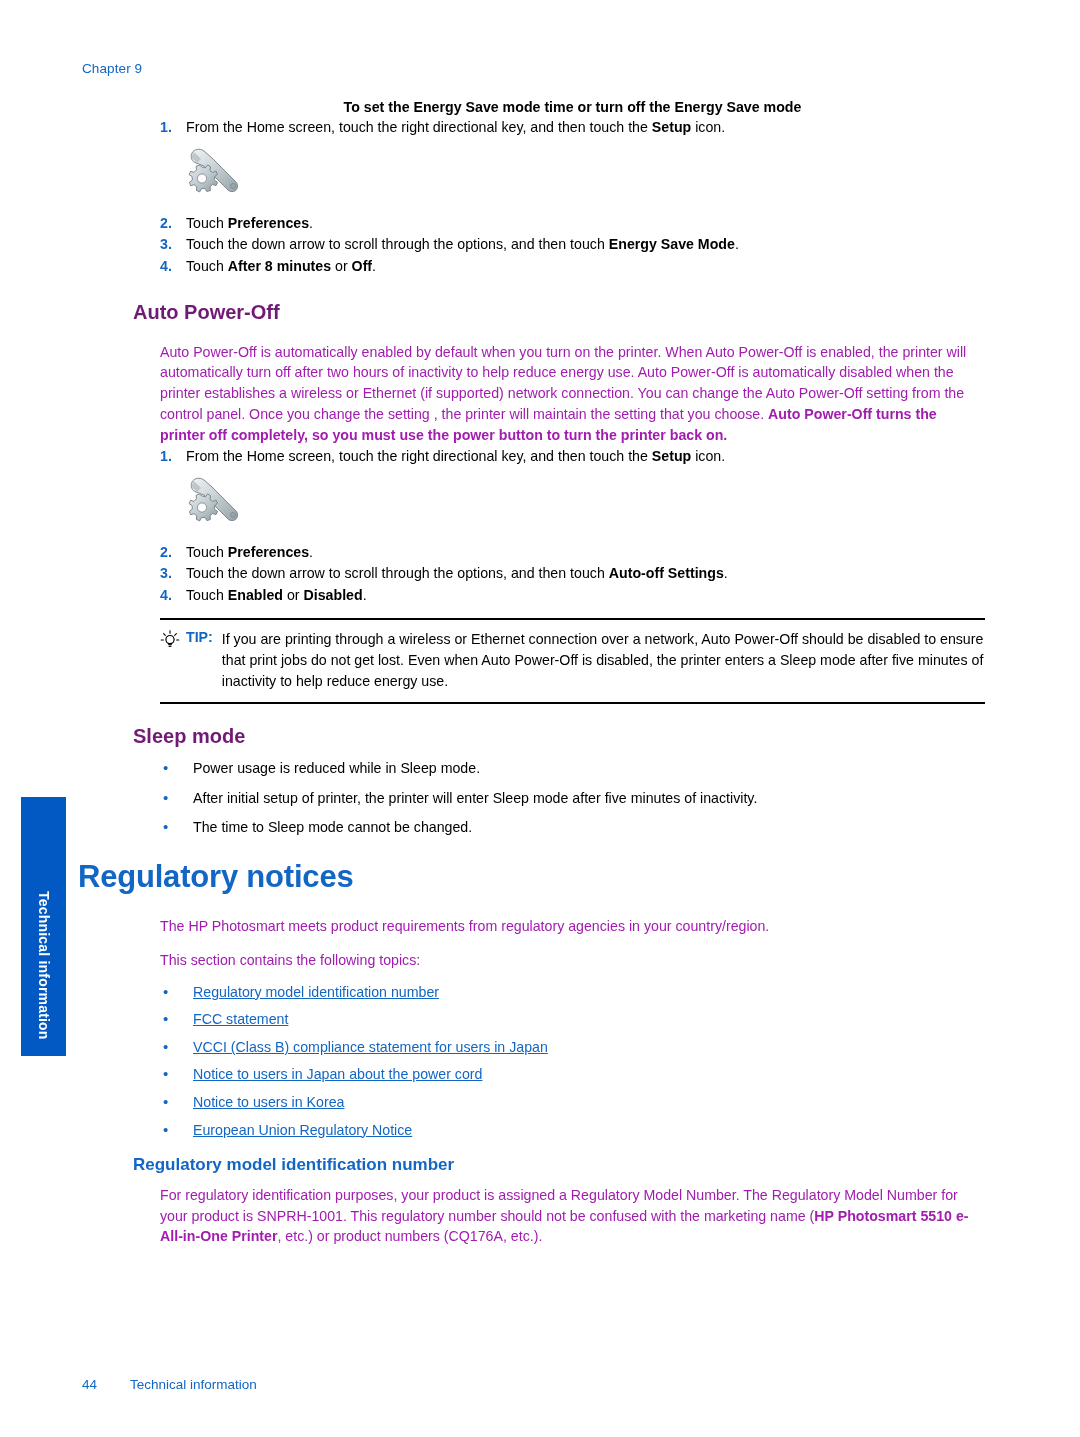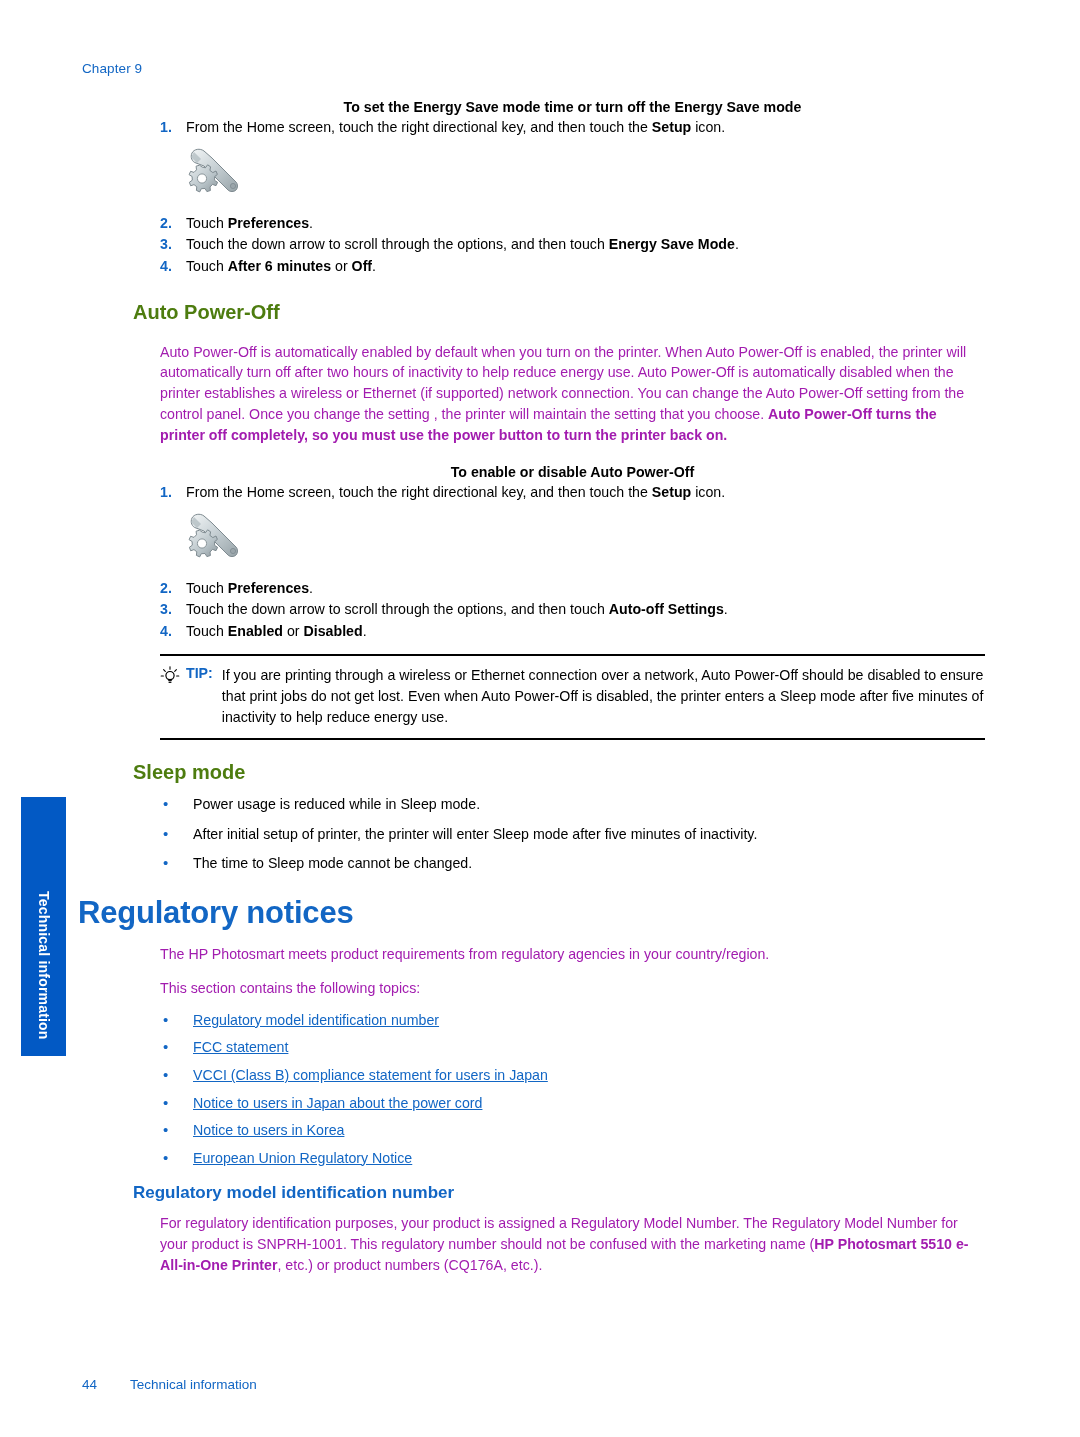--- a/index.html
+++ b/index.html
@@ -58,21 +58,21 @@
 
   .h1 {
     color: #1266c4;
     font-size: 31px;
     font-weight: bold;
     letter-spacing: -0.2px;
     margin: 0;
     line-height: 1.1;
   }
   .h2 {
-    color: #4d7c0f;
+    color: #701a75;
     font-size: 20px;
     font-weight: bold;
     margin: 0;
     line-height: 1.15;
   }
   .h3 {
     color: #1266c4;
     font-size: 17px;
     font-weight: bold;
     margin: 0;
@@ -241,30 +241,29 @@
       <li>
         <span class="num">2.</span>
         <span>Touch <b>Preferences</b>.</span>
       </li>
       <li>
         <span class="num">3.</span>
         <span>Touch the down arrow to scroll through the options, and then touch <b>Energy Save Mode</b>.</span>
       </li>
       <li>
         <span class="num">4.</span>
-        <span>Touch <b>After 6 minutes</b> or <b>Off</b>.</span>
+        <span>Touch <b>After 8 minutes</b> or <b>Off</b>.</span>
       </li>
     </ol>
 
     
     <h2 class="h2" style="margin-top:24px;margin-left:-27px">Auto Power-Off</h2>
 
     <div class="para" style="margin-top:18px">Auto Power-Off is automatically enabled by default when you turn on the printer. When Auto Power-Off is enabled, the printer will automatically turn off after two hours of inactivity to help reduce energy use. Auto Power-Off is automatically disabled when the printer establishes a wireless or Ethernet (if supported) network connection. You can change the Auto Power-Off setting from the control panel. Once you change the setting , the printer will maintain the setting that you choose. <b>Auto Power-Off turns the printer off completely, so you must use the power button to turn the printer back on.</b></div>
 
-    <div class="proc-title" style="margin-top:17px">To enable or disable Auto Power-Off</div>
 
     <ol class="olist">
       <li>
         <span class="num">1.</span>
         <span>From the Home screen, touch the right directional key, and then touch the <b>Setup</b> icon.</span>
       </li>
     </ol>
 
     
     <svg class="setup-icon" viewBox="0 0 78 52">
@@ -326,21 +325,21 @@
       </li>
       <li>
         <span class="bullet">•</span>
         <span>The time to Sleep mode cannot be changed.</span>
       </li>
     </ul>
 
     
     <h1 class="h1" style="margin-top:22px;margin-left:-82px">Regulatory notices</h1>
 
-    <div class="para" style="margin-top:14px">The HP Photosmart meets product requirements from regulatory agencies in your country/region.</div>
+    <div class="para" style="margin-top:22px">The HP Photosmart meets product requirements from regulatory agencies in your country/region.</div>
     <div class="para" style="margin-top:13px">This section contains the following topics:</div>
 
     <ul class="blist links" style="margin-top:11px">
       <li>
         <span class="bullet">•</span>
         <a class="link">Regulatory model identification number</a>
       </li>
       <li>
         <span class="bullet">•</span>
         <a class="link">FCC statement</a>

